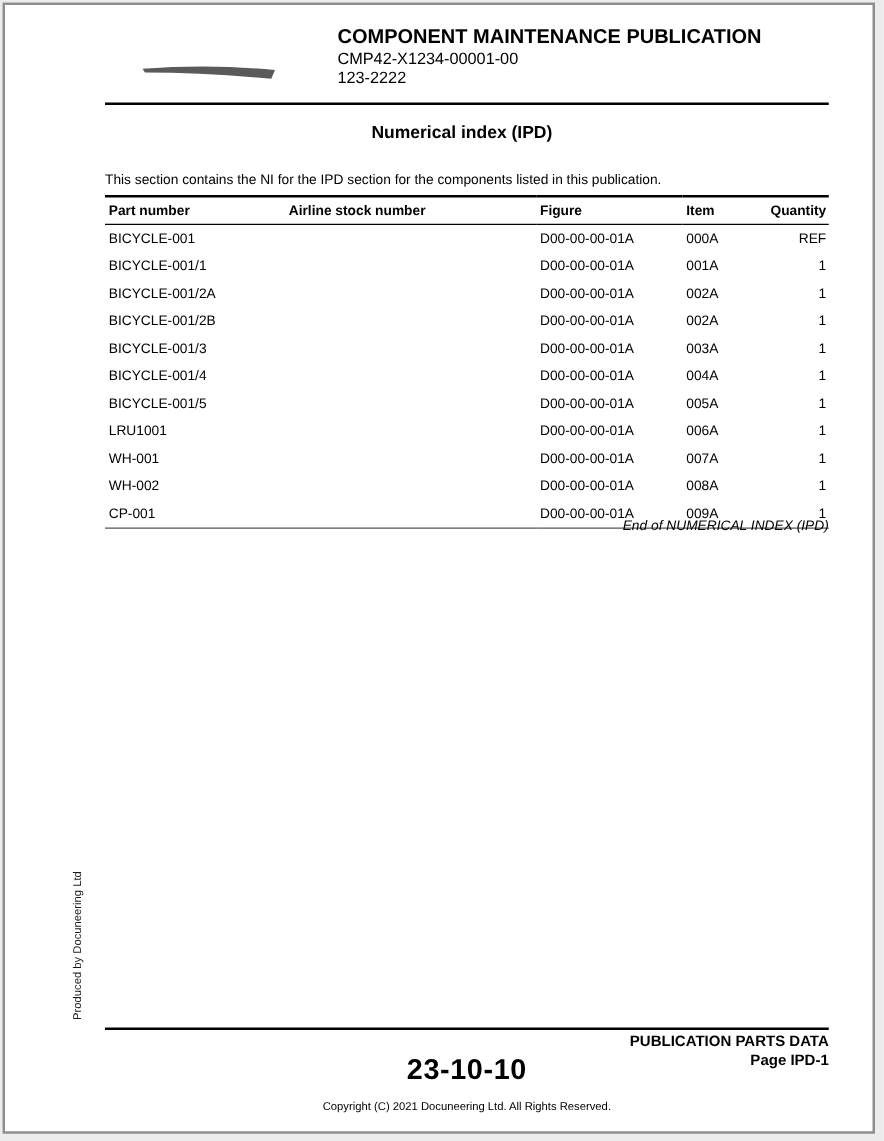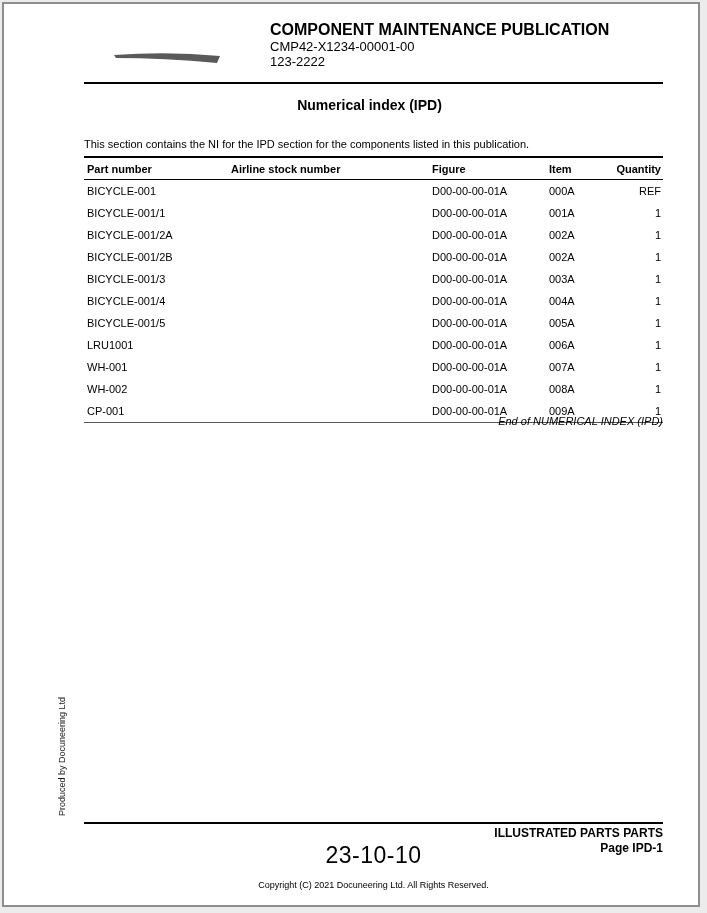--- a/index.html
+++ b/index.html
@@ -56,21 +56,21 @@
   .produced-note{
     left:53px;top:812px;width:130px;height:12px;
     transform:rotate(-90deg);transform-origin:0 0;
     font-size:9px;color:#1a1a1a;white-space:nowrap;
   }
 
   
   .footer-right{left:80px;top:822px;width:579px;text-align:right;
     font-size:12px;font-weight:bold;line-height:14.5px;}
   .footer-center{left:80px;top:838px;width:579px;text-align:center;
-    font-size:23px;font-weight:normal;letter-spacing:0.5px;}
+    font-size:23px;font-weight:bold;letter-spacing:0.5px;}
   .copyright{left:80px;top:876px;width:579px;text-align:center;font-size:9px;}
 </style>
 </head>
 <body>
 
 <div class="page">
 
   <div class="abs logo">
     <svg class="logo-swoosh" width="110" height="14" viewBox="0 0 110 14">
       <path d="M0,5 Q55,1 106,6 L103,13 Q50,8 2,8 Z" fill="#5a5a5a"></path>
@@ -187,19 +187,19 @@
         </tbody>
     </table>
   </div>
 
   <div class="abs end-note">End of NUMERICAL INDEX (IPD)</div>
 
   <div class="abs produced-note">Produced by Docuneering Ltd</div>
 
   <div class="abs rule rule-footer"></div>
   <div class="abs footer-right">
-    <div>ILLUSTRATED PARTS PARTS</div>
+    <div>PUBLICATION PARTS DATA</div>
     <div>Page IPD-1</div>
   </div>
   <div class="abs footer-center">23-10-10</div>
   <div class="abs copyright">Copyright (C) 2021 Docuneering Ltd. All Rights Reserved.</div>
 
 </div>
 
 </body></html>

